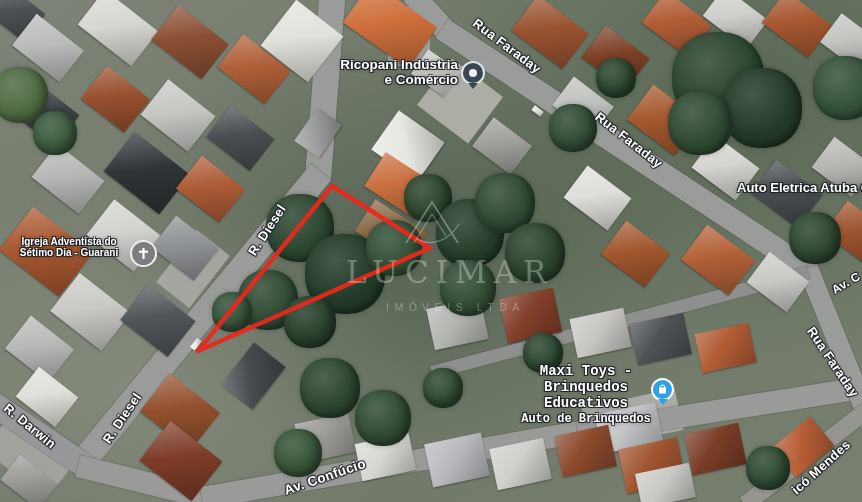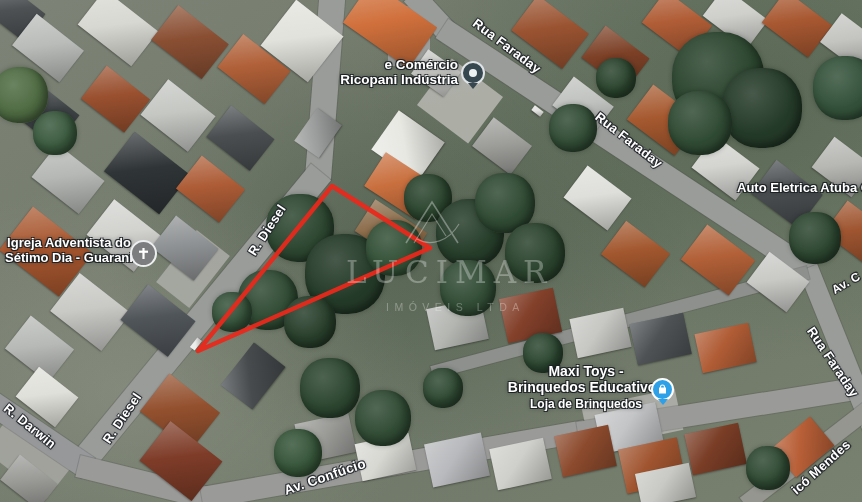--- a/index.html
+++ b/index.html
@@ -34,23 +34,23 @@
   
   .street-label{position:absolute;z-index:6;color:#fff;font-weight:700;font-size:13px;line-height:1;
     letter-spacing:.3px;white-space:nowrap;
     text-shadow:-1px -1px 0 rgba(33,37,41,.85),1px -1px 0 rgba(33,37,41,.85),
       -1px 1px 0 rgba(33,37,41,.85),1px 1px 0 rgba(33,37,41,.85),0 0 3px rgba(33,37,41,.7);}
   .place-label{position:absolute;z-index:7;color:#fff;font-weight:700;line-height:1.13;
     text-shadow:-1px -1px 0 rgba(28,32,36,.9),1px -1px 0 rgba(28,32,36,.9),
       -1px 1px 0 rgba(28,32,36,.9),1px 1px 0 rgba(28,32,36,.9),0 0 4px rgba(28,32,36,.8);
     cursor:pointer;}
   #lbl-ricopani{right:404px;top:57px;text-align:right;font-size:13.5px;white-space:nowrap;}
-  #lbl-igreja{left:2px;top:236px;width:134px;text-align:center;font-size:13px;}
+  #lbl-igreja{left:2px;top:236px;width:134px;text-align:center;font-size:10px;}
   #lbl-auto{left:737px;top:181px;font-size:13px;white-space:nowrap;}
-  #lbl-maxi{left:505px;top:364px;width:162px;text-align:center;font-size:14px;}
+  #lbl-maxi{left:505px;top:364px;width:162px;text-align:center;font-size:14px;font-family:Liberation Mono, monospace;}
   #lbl-maxi .sub{font-size:12px;margin-top:2px;font-weight:700;}
 
   
   .pin{position:absolute;z-index:7;cursor:pointer;}
   .pin .circle{border-radius:50%;position:relative;}
   .pin .tail{position:absolute;left:50%;transform:translateX(-50%);width:0;height:0;
     border-left:5px solid transparent;border-right:5px solid transparent;}
   #pin-ricopani{left:461px;top:61px;}
   #pin-ricopani .circle{width:20px;height:20px;background:#36474f;border:2px solid #dfe3e6;}
   #pin-ricopani .dot{position:absolute;left:50%;top:50%;width:8px;height:8px;margin:-4px 0 0 -4px;
@@ -195,22 +195,22 @@
   <div class="street-label" style="left: 629px; top: 140px; font-size: 13px; transform: translate(-50%, -50%) rotate(38deg);">Rua Faraday</div>
   <div class="street-label" style="left: 833px; top: 362px; font-size: 13px; transform: translate(-50%, -50%) rotate(56deg);">Rua Faraday</div>
   <div class="street-label" style="left: 267px; top: 230px; font-size: 13px; transform: translate(-50%, -50%) rotate(-57deg);">R. Diesel</div>
   <div class="street-label" style="left: 122px; top: 418px; font-size: 13px; transform: translate(-50%, -50%) rotate(-56deg);">R. Diesel</div>
   <div class="street-label" style="left: 30px; top: 426px; font-size: 13px; transform: translate(-50%, -50%) rotate(39deg);">R. Darwin</div>
   <div class="street-label" style="left: 325px; top: 477px; font-size: 13.5px; transform: translate(-50%, -50%) rotate(-19deg);">Av. Confúcio</div>
   <div class="street-label" style="left: 846px; top: 283px; font-size: 12px; transform: translate(-50%, -50%) rotate(-30deg);">Av. C</div>
   <div class="street-label" style="left: 821px; top: 467px; font-size: 13px; transform: translate(-50%, -50%) rotate(-42deg);">icó Mendes</div>
 
   <div id="lbl-ricopani" class="place-label">
+    <div>Ricopani Indústria</div>
     <div>e Comércio</div>
-    <div>Ricopani Indústria</div>
   </div>
   <div id="pin-ricopani" class="pin">
     <div class="circle">
         <div class="dot"></div>
       </div>
     <div class="tail"></div>
   </div>
 
   <div id="lbl-igreja" class="place-label">
     <div>Igreja Adventista do</div>
@@ -225,21 +225,21 @@
     </div>
   </div>
 
   <div id="lbl-auto" class="place-label">
     <div>Auto Eletrica Atuba C</div>
   </div>
 
   <div id="lbl-maxi" class="place-label">
     <div>Maxi Toys -</div>
     <div>Brinquedos Educativos</div>
-    <div class="sub">Loja de Brinquedos</div>
+    <div class="sub">Auto de Brinquedos</div>
   </div>
   <div id="pin-maxi" class="pin">
     <div class="circle">
       <svg width="11" height="11" viewBox="0 0 11 11">
         <path d="M2 3.5 h7 v6 h-7 z" fill="#fff"></path>
         <path d="M3.5 4.5 V3 a2 2 0 0 1 4 0 v1.5" fill="none" stroke="#fff" stroke-width="1.1"></path>
         <path d="M3.5 4.5 V3 a2 2 0 0 1 4 0 v1.5" fill="none" stroke="#2da0e8" stroke-width="0"></path>
       </svg>
     </div>
     <div class="tail"></div>

